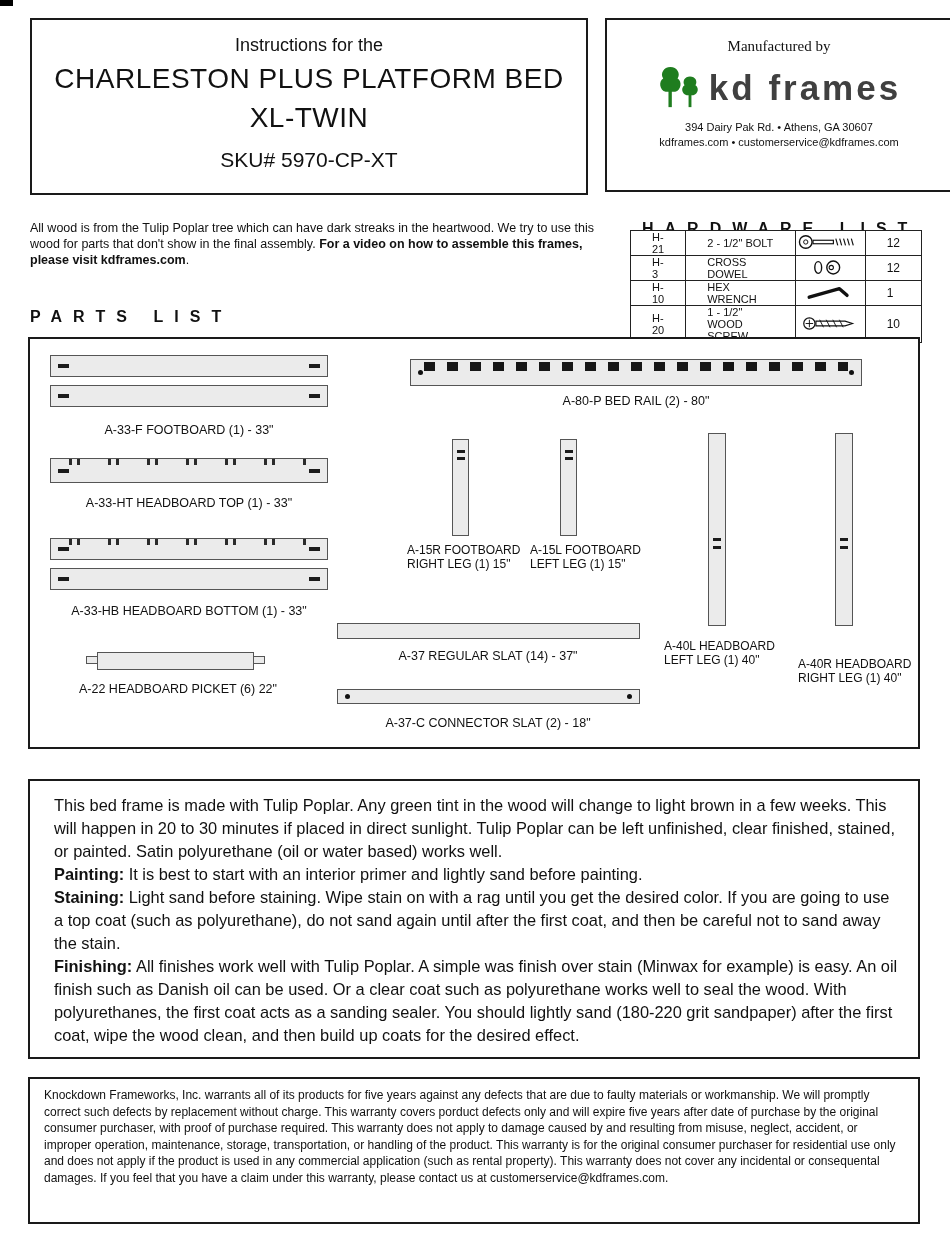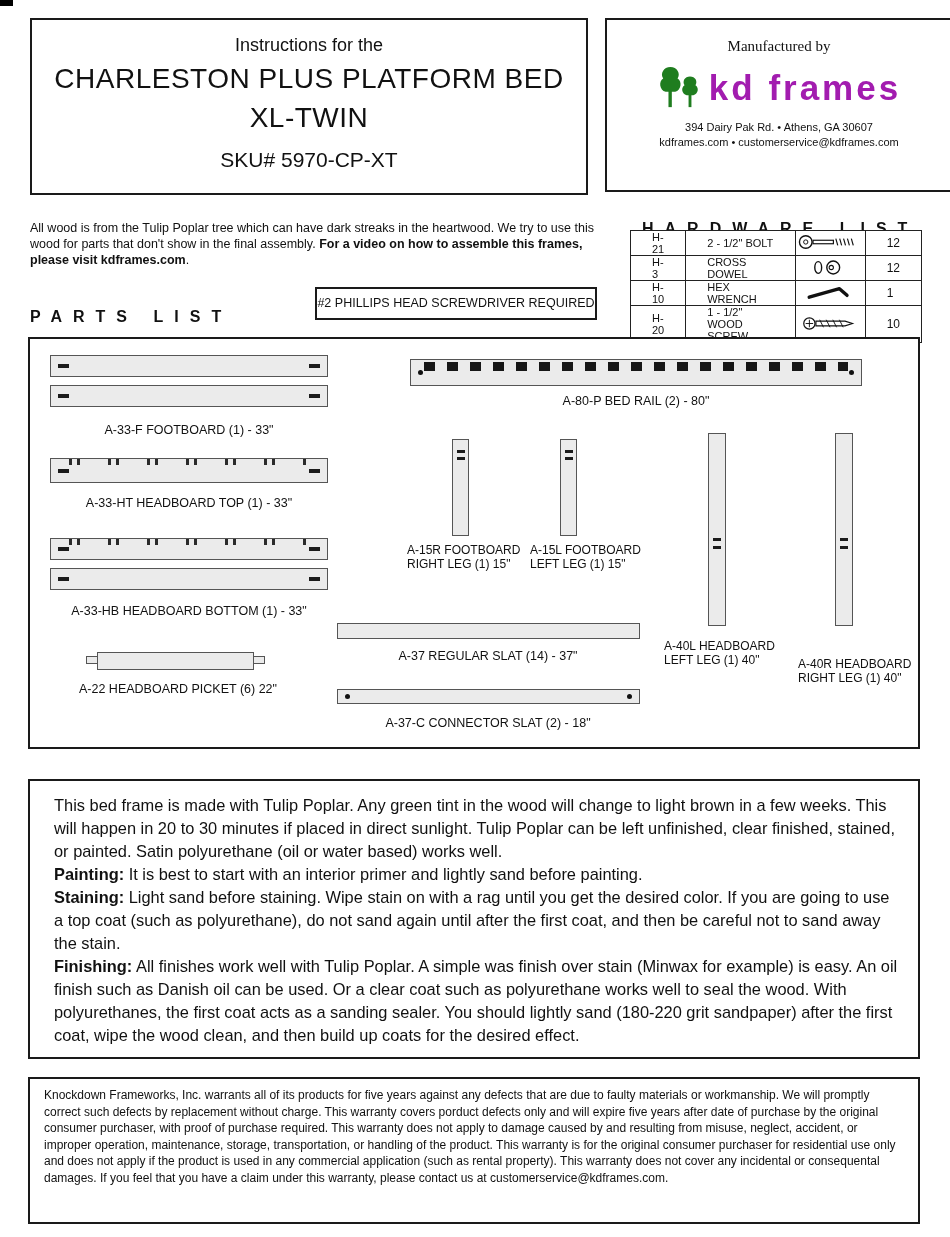--- a/index.html
+++ b/index.html
@@ -9,21 +9,21 @@
   .scan-mark{position:absolute;left:0;top:0;width:13px;height:6px;background:#000;}
 
   
   .title-box{left:30px;top:18px;width:558px;height:177px;text-align:center;padding-top:15px;}
   .subtitle{font-size:18px;}
   .main-title{font-size:28px;font-weight:normal;margin:7px 0 0 0;letter-spacing:.5px;}
   .sku{font-size:21px;margin-top:14px;}
   .mfr-box{left:605px;top:18px;width:348px;height:174px;text-align:center;padding-top:18px;}
   .mfr-label{font-size:15px;}
   .brand-row{display:flex;align-items:center;justify-content:center;gap:8px;margin-top:6px;height:54px;}
-  .brand{font-size:35px;font-weight:bold;color:#a21caf;letter-spacing:3px;}
+  .brand{font-size:35px;font-weight:bold;color:#404040;letter-spacing:3px;}
   .mfr-addr{font-size:11px;margin-top:6px;}
   .mfr-contact{font-size:11px;margin-top:3px;}
 
   
   .intro{position:absolute;left:30px;top:220px;width:575px;font-size:12.5px;line-height:16px;margin:0;}
 
   
   .hw-title{position:absolute;left:630px;top:220px;font-size:16px;font-weight:bold;letter-spacing:11px;white-space:nowrap;margin-left:12px;}
   .hw-table{position:absolute;left:630px;top:230px;width:292px;border-collapse:collapse;font-size:11px;background:#fff;}
   .hw-table td{border:1px solid #222;height:21px;padding:0 21px;box-sizing:border-box;}
@@ -153,21 +153,20 @@
             <line x1="33" y1="4" x2="37" y2="12"></line>
                 <line x1="40" y1="4" x2="44" y2="12"></line>
           </g>
         </svg>
       </td>
       <td class="c-qty">10</td>
     </tr>
   </tbody>
     </table>
 
-  <div class="box tool-box">#2 PHILLIPS HEAD SCREWDRIVER REQUIRED</div>
 
   <div class="parts-title">PARTS LIST</div>
 
   <section class="box parts-box">
 
     <div class="bar" style="left:20px;top:16px;width:278px;height:22px;">
       <span class="slot l"></span>
       <span class="slot r"></span>
     </div>
     <div class="bar" style="left:20px;top:46px;width:278px;height:22px;">

